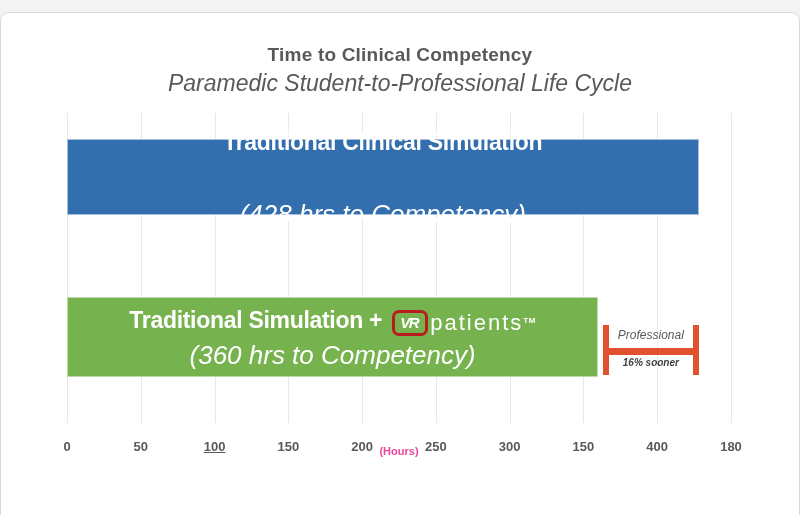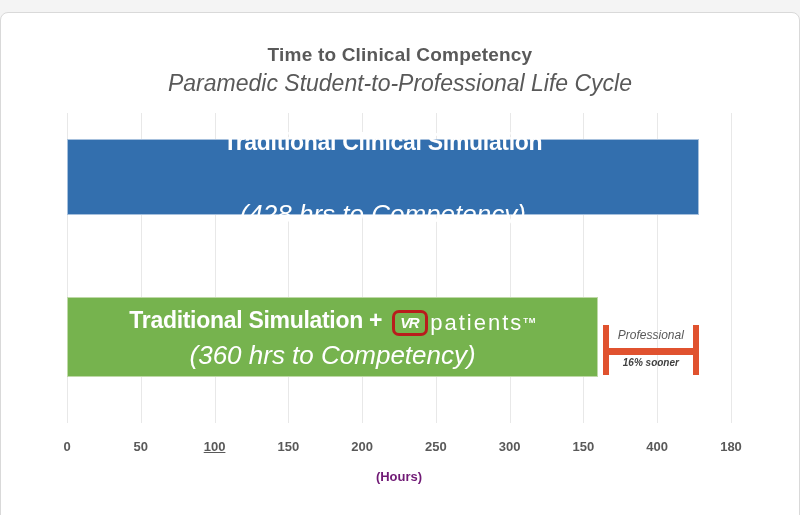--- a/index.html
+++ b/index.html
@@ -51,22 +51,22 @@
   .annot-cap.left { left:0; } .annot-cap.right { right:0; }
   .annot-hline { position:absolute; top:23px; height:7px; left:0; right:0; background:var(--annot-color); }
   .annot-line1 { position:absolute; top:3px; left:0; right:0; text-align:center;
     font-size:12px; font-style:italic; color:#595959; white-space:nowrap; }
   .annot-line2 { position:absolute; top:32px; left:0; right:0; text-align:center;
     font-size:10px; font-style:italic; font-weight:bold; color:#404040; white-space:nowrap; }
 
   
   .x-axis { position:absolute; left:66px; top:426px; width:664px; height:16px; }
   .tick { position:absolute; transform:translateX(-50%); font-size:13px; font-weight:bold; color:#595959; }
-  .x-axis-label { position:absolute; left:66px; top:456px; width:664px; text-align:center;
-    font-size:13px; font-weight:bold; color:#701a75; }
+  .x-axis-label { position:absolute; left:66px; top:432px; width:664px; text-align:center;
+    font-size:11px; font-weight:bold; color:#ec4899; }
 </style>
 </head>
 <body>
 
 <div class="canvas">
 
   <div class="chart-header">
     <div class="chart-title">Time to Clinical Competency</div>
     <div class="chart-subtitle">Paramedic Student-to-Professional Life Cycle</div>
   </div>

